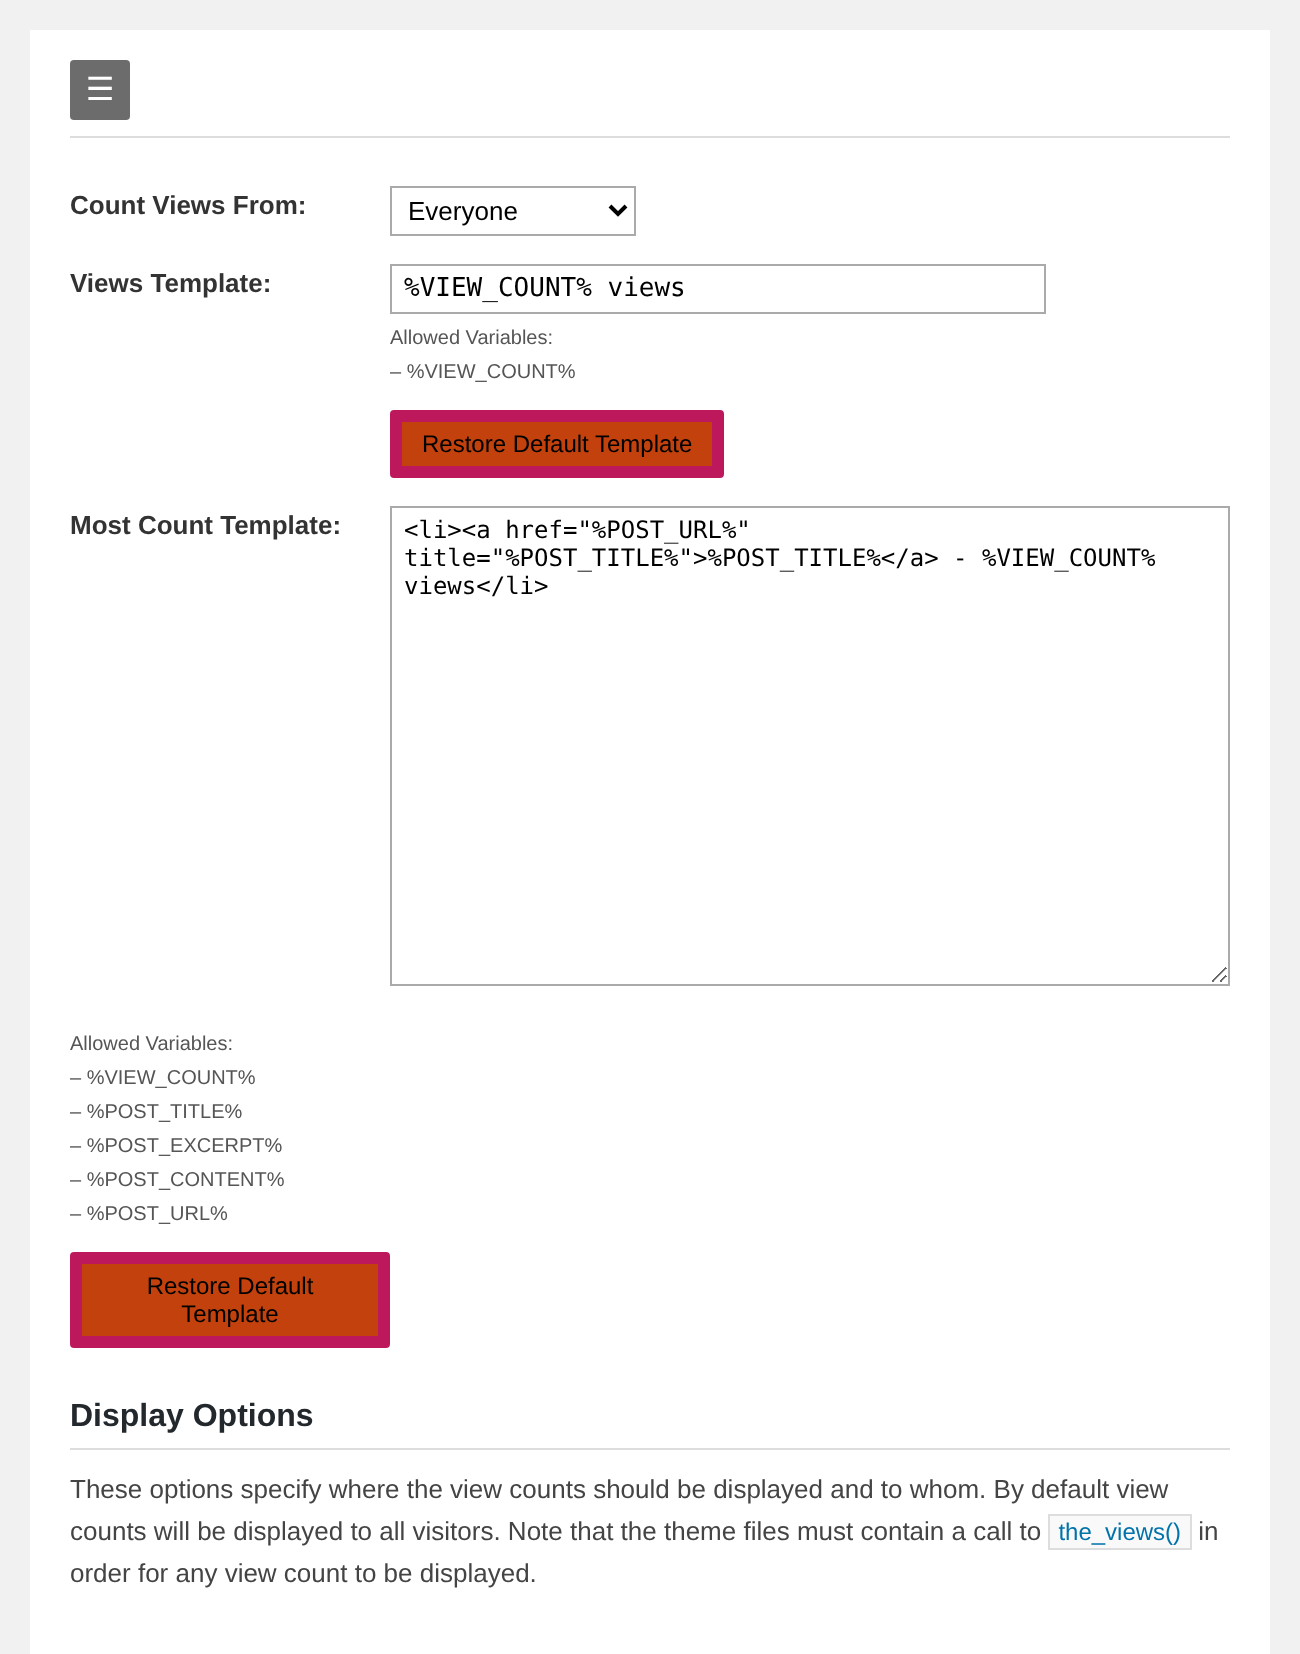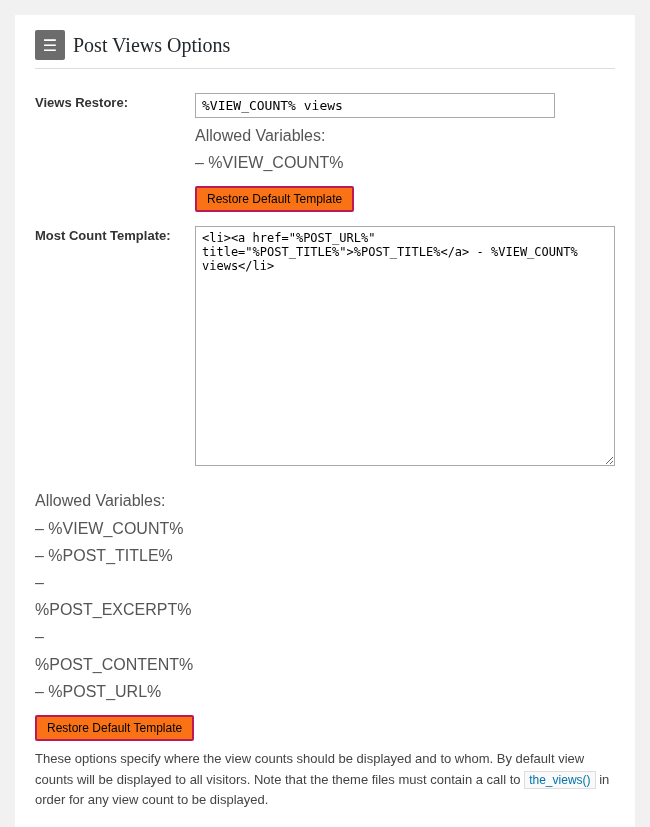--- a/index.html
+++ b/index.html
@@ -63,41 +63,41 @@
       background: #fff;
       cursor: pointer;
     }
     input[type="text"], textarea {
       border: 1px solid #aaa;
       padding: 4px 6px;
       font-size: 13px;
       font-family: monospace;
     }
     input[type="text"] {
-      width: 360px;
+      width: 328px;
     }
     textarea {
       width: 420px;
       height: 240px;
       resize: vertical;
       font-family: monospace;
       font-size: 12px;
     }
     .allowed-vars {
-      font-size: 16px;
+      font-size: 10px;
       color: #555;
       margin: 4px 0 6px 0;
       line-height: 1.7;
     }
     .allowed-vars .label {
       font-weight: normal;
     }
     button.restore-btn {
-      background: #f97316;
-      border: 2px solid #be185d;
+      background: #c2410c;
+      border: 6px solid #be185d;
       padding: 4px 10px;
       font-size: 12px;
       cursor: pointer;
       border-radius: 2px;
       margin-top: 4px;
     }
     .section-title {
       font-size: 16px;
       font-weight: bold;
       color: #23282d;
@@ -120,30 +120,39 @@
       font-size: 12px;
     }
   </style>
 </head>
 <body>
 
 <div class="page-wrap">
 
   <div class="page-title">
     <div class="page-title-icon">☰</div>
-    <h2>Post Views Options</h2>
   </div>
 
   <table class="form-table">
     <tbody>
 
+      <tr>
+        <th>Count Views From:</th>
+        <td>
+          <select>
+            <option>Everyone</option>
+            <option>Logged in users</option>
+            <option>Guests</option>
+          </select>
+        </td>
+      </tr>
 
 
       <tr>
-        <th>Views Restore:</th>
+        <th>Views Template:</th>
         <td>
           <input type="text" value="%VIEW_COUNT% views" style="">
           <div class="allowed-vars">
             <span class="label">Allowed Variables:</span><br>
             <span>– %VIEW_COUNT%</span>
           </div>
           <button class="restore-btn">Restore Default Template</button>
         </td>
       </tr>
 
@@ -164,18 +173,19 @@
             <span>– %POST_CONTENT%</span><br>
             <span>– %POST_URL%</span>
           </div>
           <button class="restore-btn">Restore Default Template</button>
         </td>
         <td></td>
       </tr>
     </tbody>
   </table>
 
+  <div class="section-title">Display Options</div>
 
   <p class="display-options-desc">
     <span>These options specify where the view counts should be displayed and to whom. By default view counts will be displayed to all visitors. Note that the theme files must contain a call to </span><code>the_views()</code><span> in order for any view count to be displayed.</span>
   </p>
 
 </div>
 
 </body></html>

